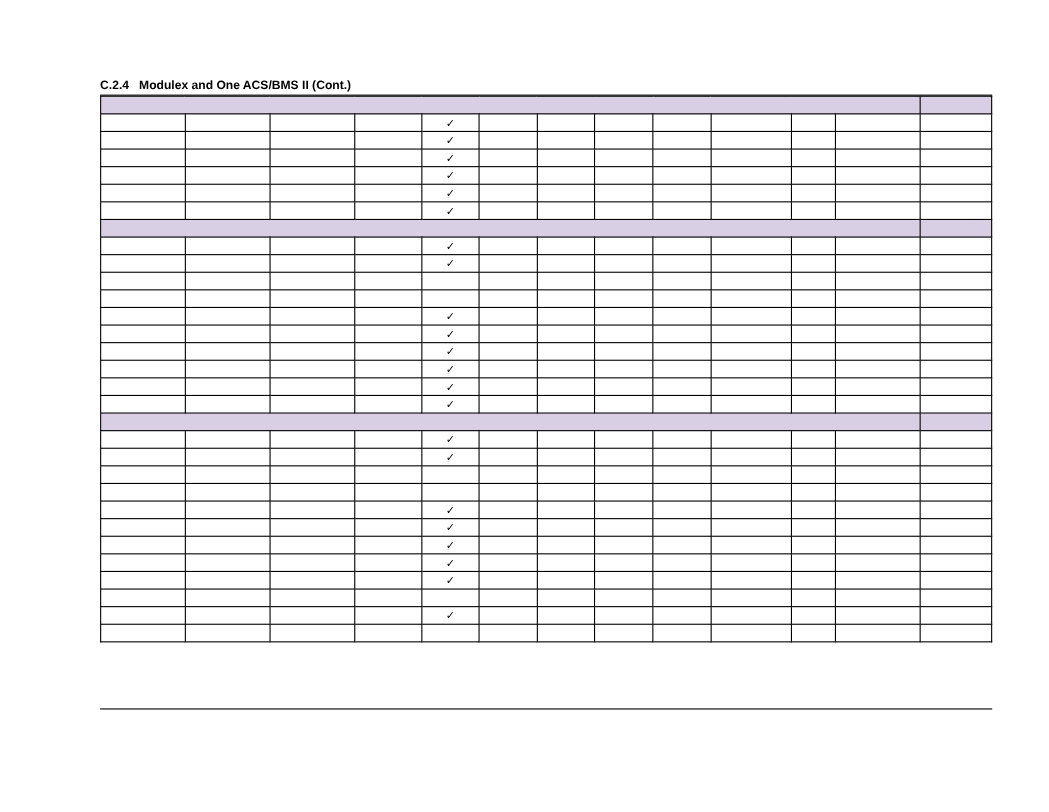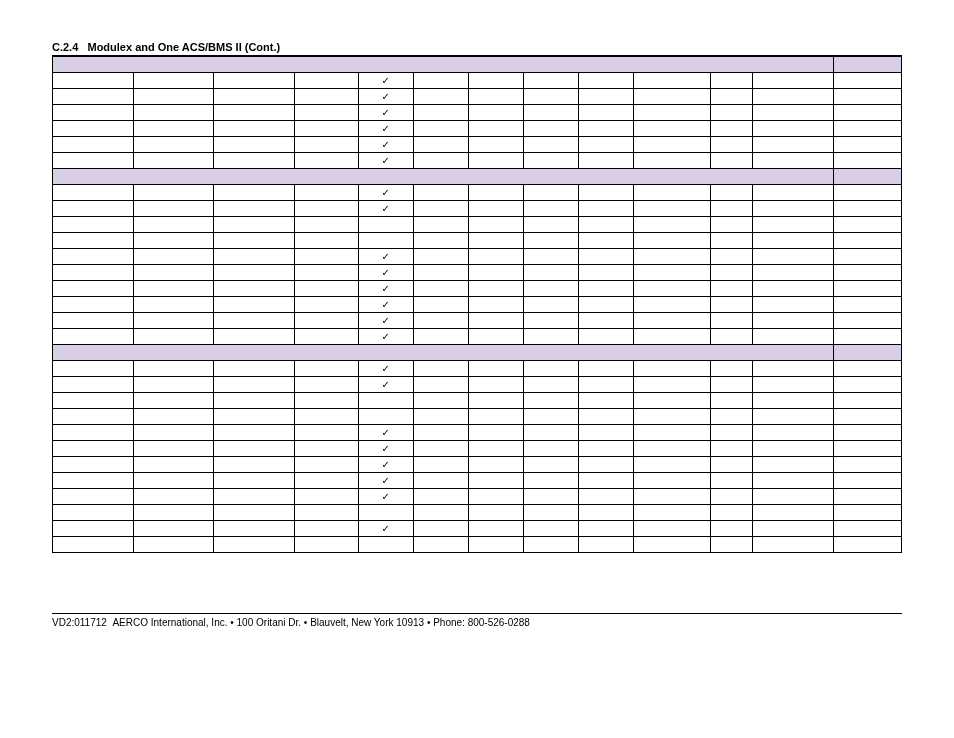--- a/index.html
+++ b/index.html
@@ -6,21 +6,22 @@
   body {
     width: 954px;
     height: 738px;
     background: #fff;
     font-family: Arial, sans-serif;
     font-size: 11px;
     color: #000;
     position: relative;
   }
   .page {
-    padding: 39px 52px 0 52px;
+    padding: 70px 52px 0 52px;
+    margin-left: 39px;
   }
   .section-title {
     font-weight: bold;
     font-size: 11px;
     padding: 2px 0;
   }
   .title-rule {
     border: none;
     border-top: 1.5px solid #000;
     margin-bottom: 0;
@@ -523,16 +524,13 @@
           <td></td>
           <td></td>
           <td></td>
           <td></td>
           <td></td>
         </tr>
       </tbody>
   </table>
 
   <hr class="footer-rule">
-  <div class="footer">
-    <span>VD2:011712</span>&nbsp;&nbsp;<span>AERCO International, Inc.</span> <span class="bullet">•</span> <span>100 Oritani Dr.</span> <span class="bullet">•</span> <span>Blauvelt, New York 10913</span> <span class="bullet">•</span> <span>Phone:</span> <span>800-526-0288</span>
-  </div>
 </div>
 
 </body></html>

